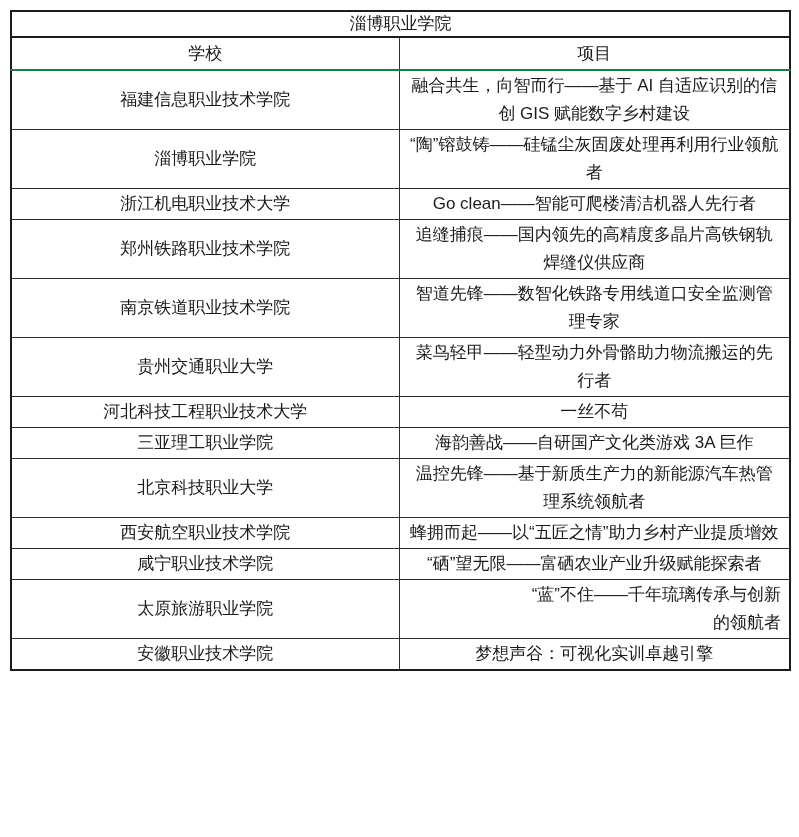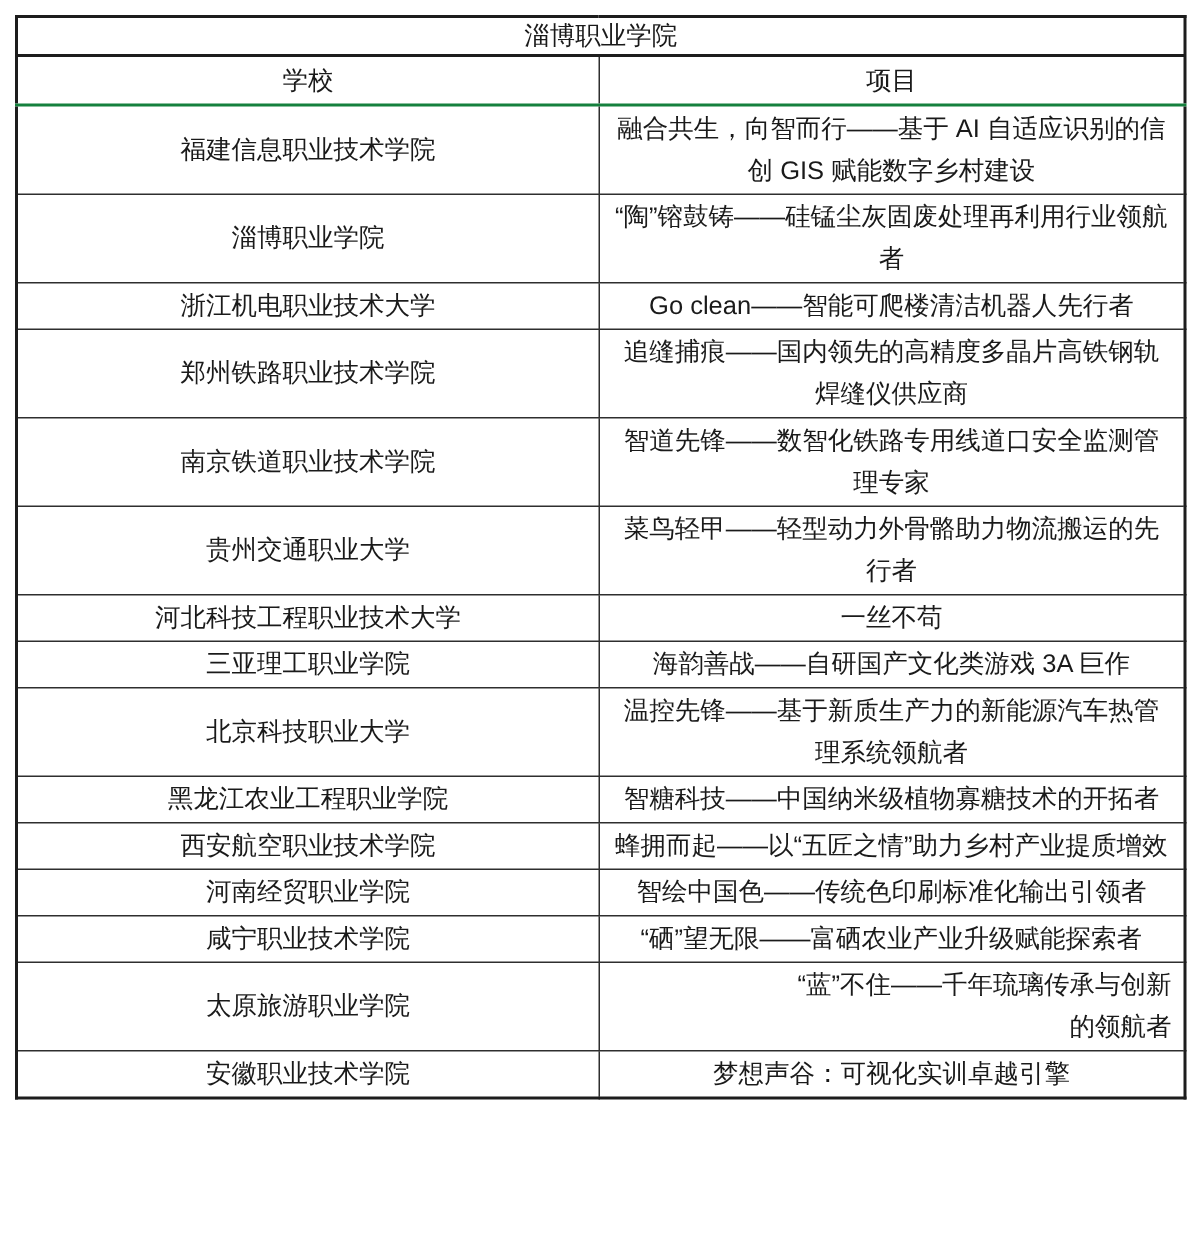--- a/index.html
+++ b/index.html
@@ -106,34 +106,26 @@
   <tr>
     <td class="school">三亚理工职业学院</td>
     <td class="project">海韵善战——自研国产文化类游戏 3A 巨作</td>
   </tr>
 
   <tr>
     <td class="school">北京科技职业大学</td>
     <td class="project">温控先锋——基于新质生产力的新能源汽车热管理系统领航者</td>
   </tr>
 
-  <tr>
-    <td class="school">黑龙江农业工程职业学院</td>
-    <td class="project">智糖科技——中国纳米级植物寡糖技术的开拓者</td>
-  </tr>
 
   <tr>
     <td class="school">西安航空职业技术学院</td>
     <td class="project">蜂拥而起——以“五匠之情”助力乡村产业提质增效</td>
   </tr>
 
-  <tr>
-    <td class="school">河南经贸职业学院</td>
-    <td class="project">智绘中国色——传统色印刷标准化输出引领者</td>
-  </tr>
 
   <tr>
     <td class="school">咸宁职业技术学院</td>
     <td class="project">“硒”望无限——富硒农业产业升级赋能探索者</td>
   </tr>
 
   <tr>
     <td class="school">太原旅游职业学院</td>
     <td class="project indent-left">“蓝”不住——千年琉璃传承与创新的领航者</td>
   </tr>

